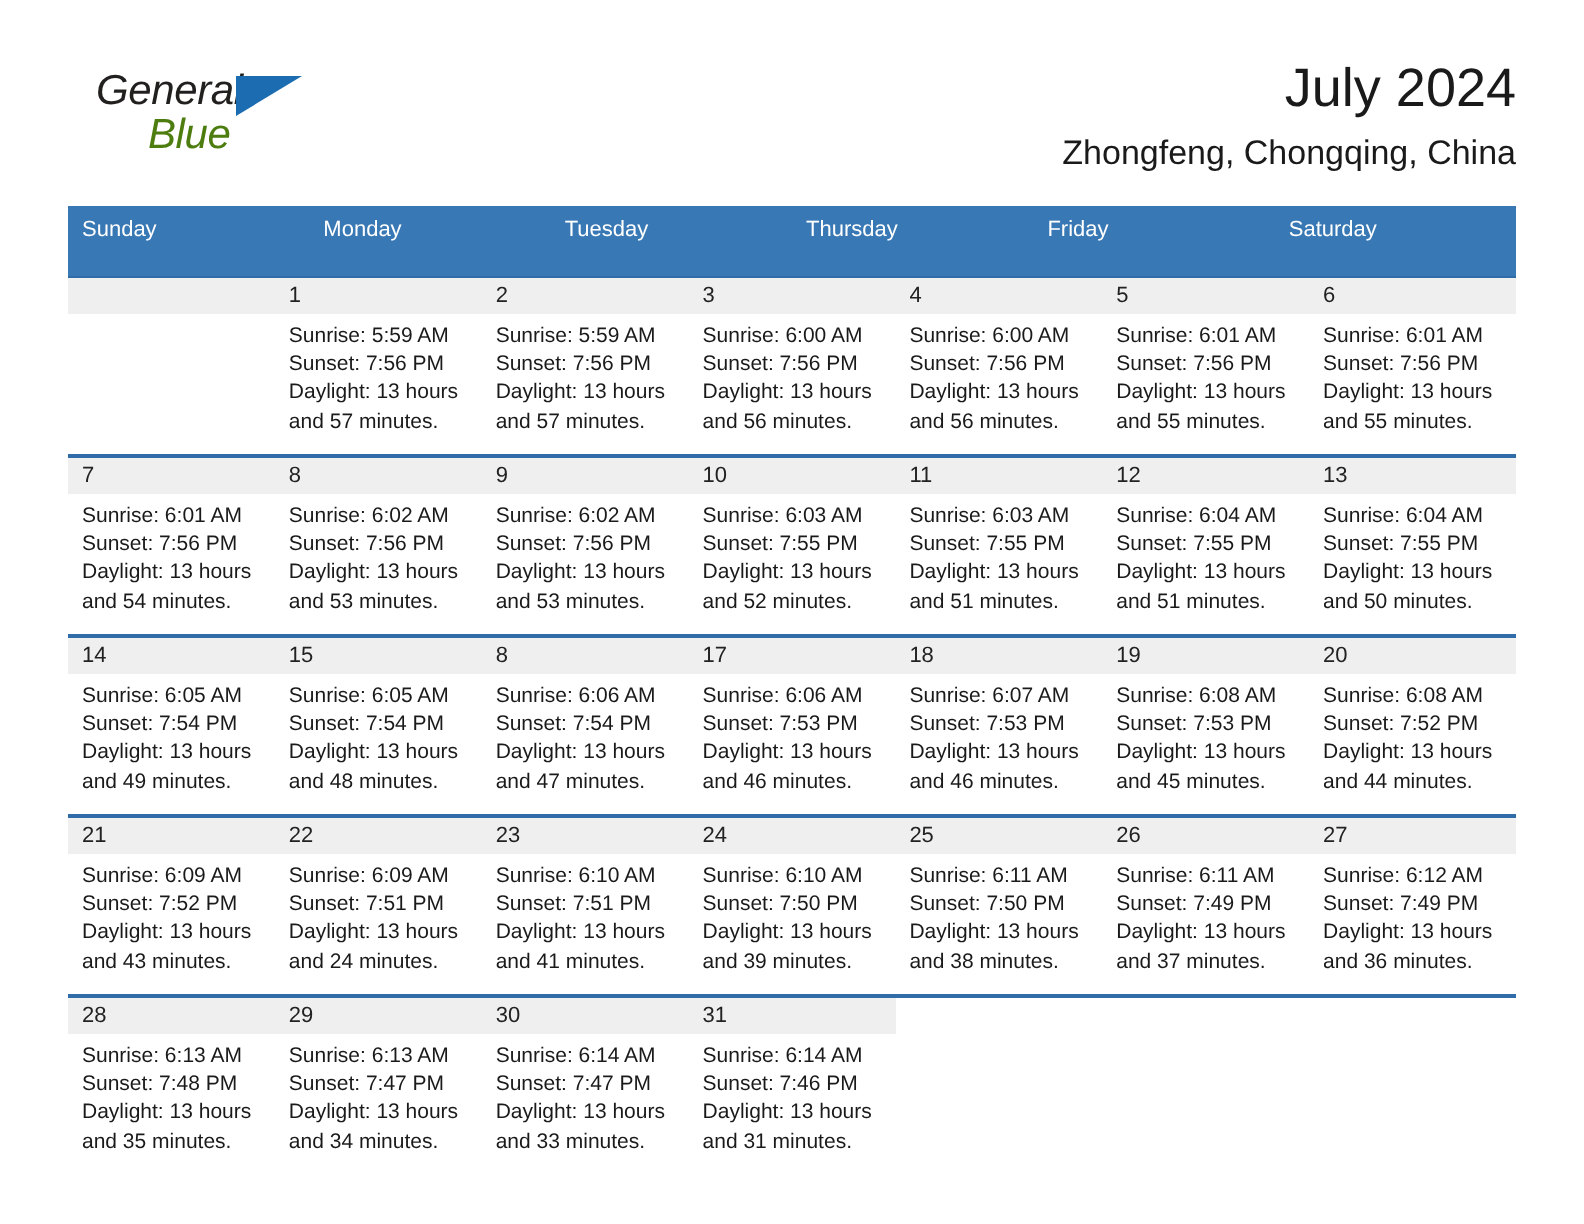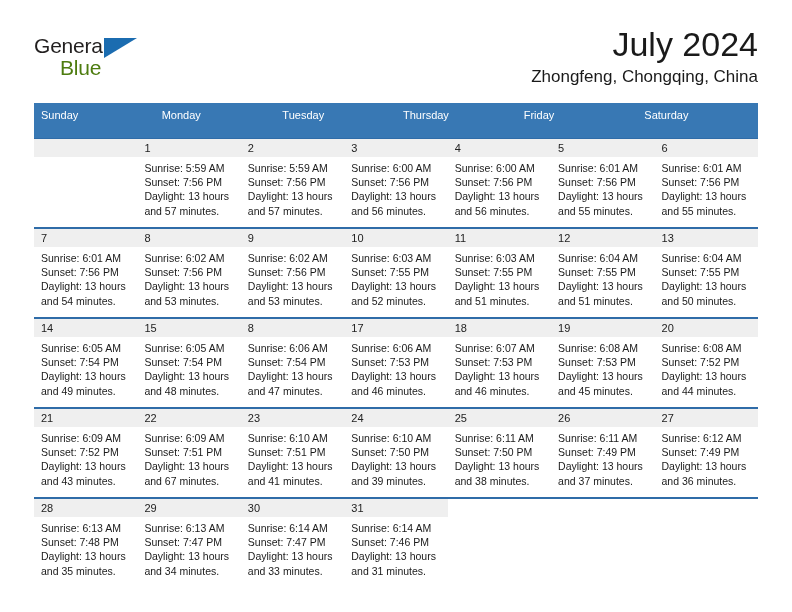--- a/index.html
+++ b/index.html
@@ -25,24 +25,25 @@
   .header {
     position: absolute;
     top: 28px;
     left: 34px;
     right: 34px;
     height: 62px;
   }
 
   .brand {
     position: absolute;
-    left: 0;
+    left: 14px;
     top: 6px;
     width: 120px;
     height: 52px;
+    font-style: italic;
   }
   .brand-general {
     position: absolute;
     left: 0;
     top: 0;
     font-size: 21px;
     color: #221f1f;
     letter-spacing: -0.2px;
     line-height: 24px;
     font-family: "Liberation Sans", sans-serif;
@@ -66,21 +67,21 @@
     border-bottom: 20px solid transparent;
   }
 
   .title-block {
     position: absolute;
     right: 0;
     top: 0;
     text-align: right;
   }
   .cal-title {
-    font-size: 34px;
+    font-size: 27px;
     color: #1a1a1a;
     line-height: 32px;
     white-space: nowrap;
   }
   .cal-subtitle {
     font-size: 17px;
     color: #1a1a1a;
     line-height: 18px;
     margin-top: 8px;
     white-space: nowrap;
@@ -390,21 +391,21 @@
               <div>Daylight: 13 hours</div>
               <div>and 43 minutes.</div>
             </div>
           </div>
           <div class="day-cell">
             <div class="day-num-band">22</div>
             <div class="day-body">
               <div>Sunrise: 6:09 AM</div>
               <div>Sunset: 7:51 PM</div>
               <div>Daylight: 13 hours</div>
-              <div>and 67 minutes.</div>
+              <div>and 24 minutes.</div>
             </div>
           </div>
           <div class="day-cell">
             <div class="day-num-band">23</div>
             <div class="day-body">
               <div>Sunrise: 6:10 AM</div>
               <div>Sunset: 7:51 PM</div>
               <div>Daylight: 13 hours</div>
               <div>and 41 minutes.</div>
             </div>

